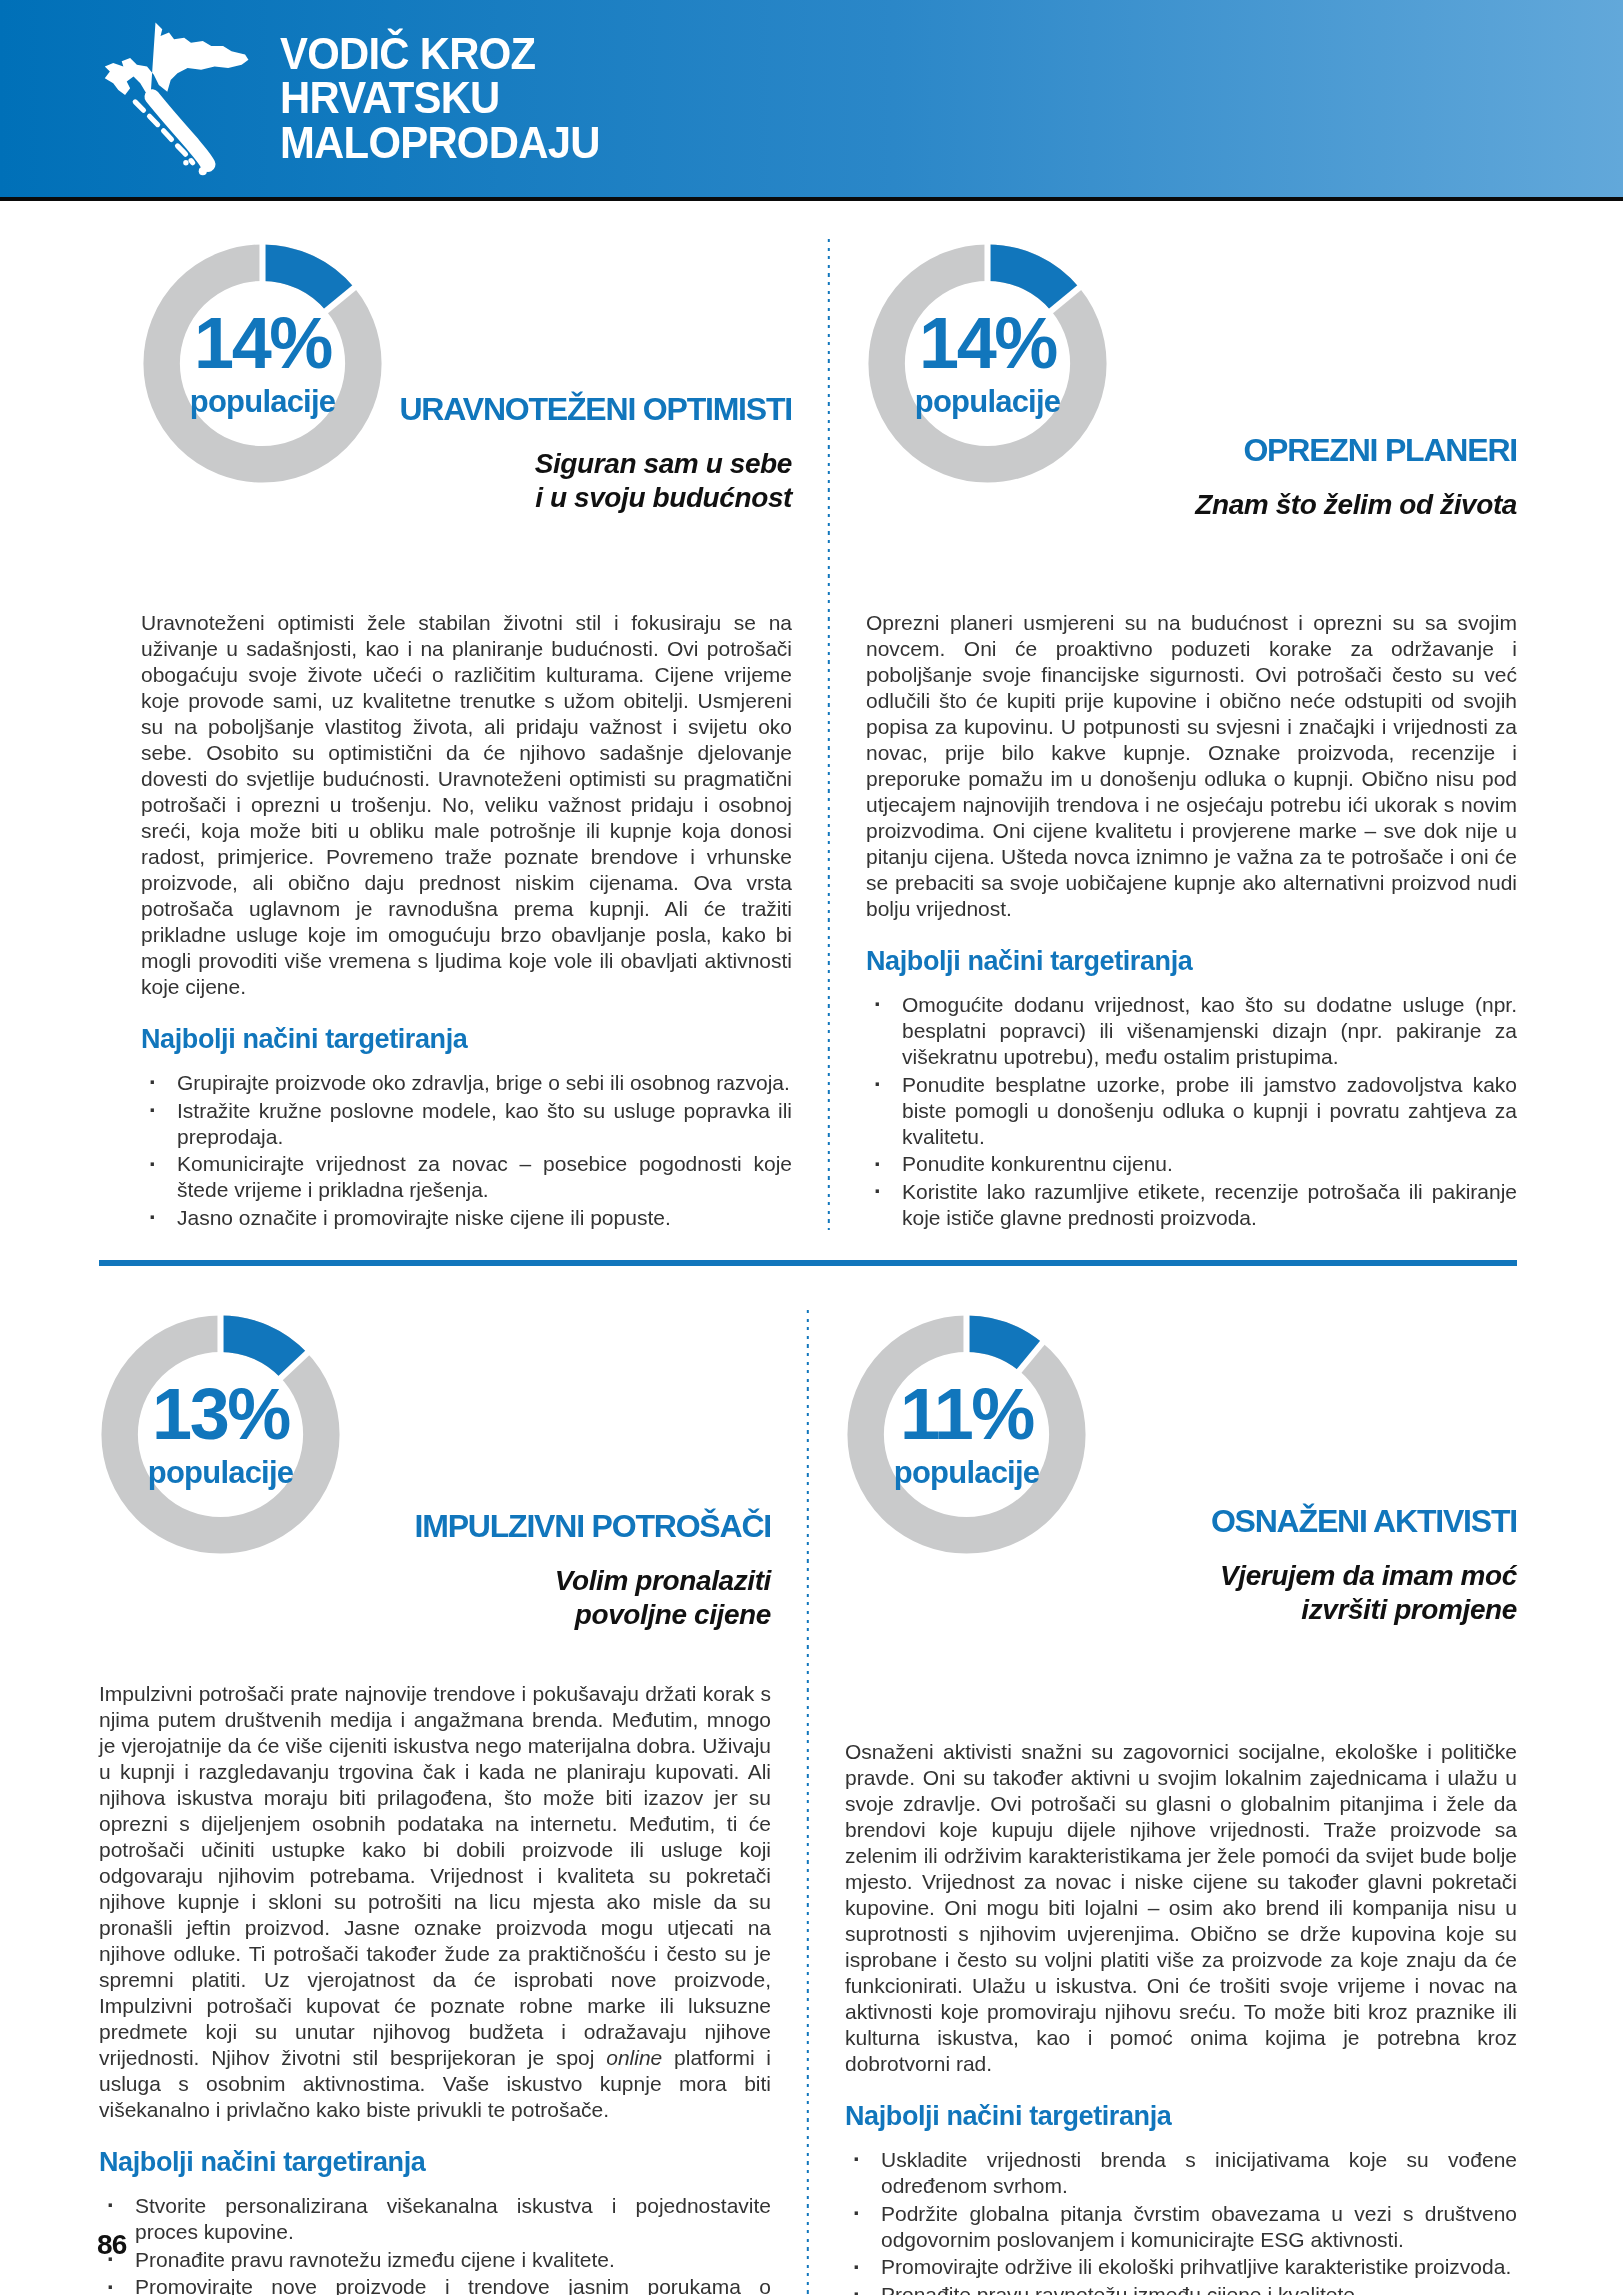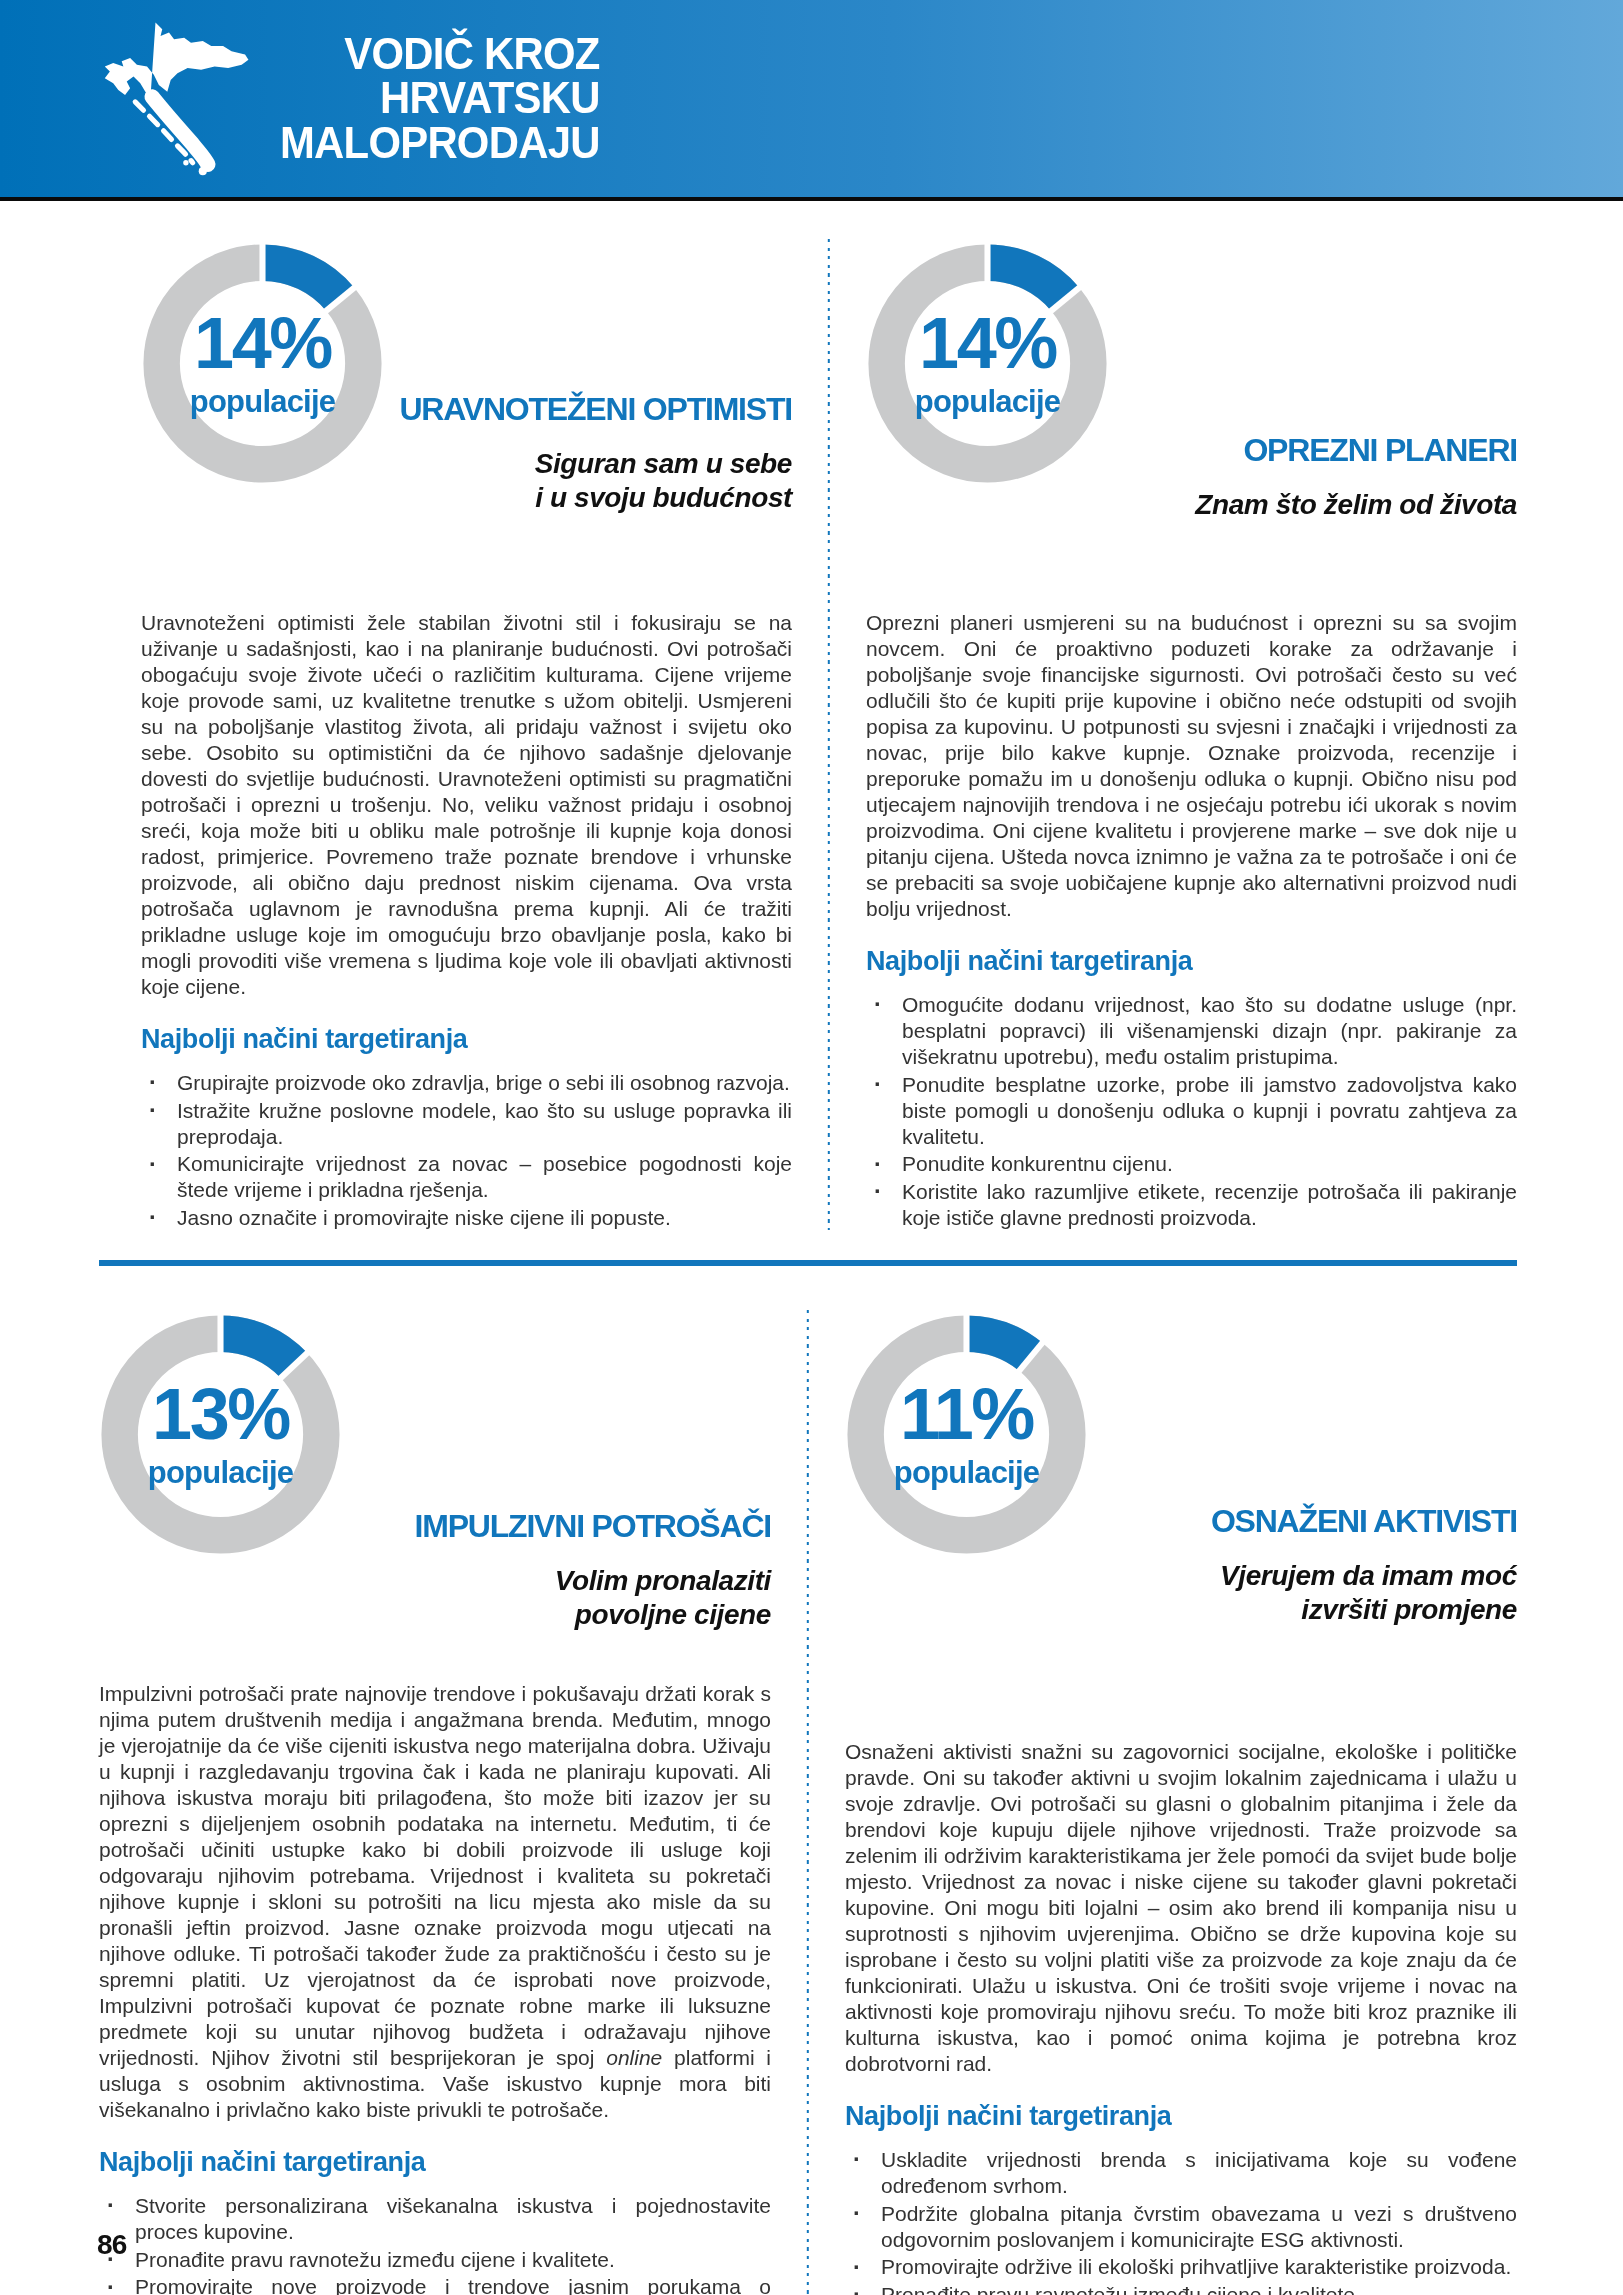--- a/index.html
+++ b/index.html
@@ -11,21 +11,21 @@
   html,body{background:#ffffff;}
   body{font-family:"Liberation Sans","DejaVu Sans",sans-serif;color:var(--ink);}
   .page{
     width:1623px;height:2295px;position:relative;background:#fff;overflow:hidden;
   }
   
   .masthead{
     height:201px;width:100%;
     background:linear-gradient(90deg,#0070b8 0%,#2b87c8 55%,#62a8da 100%);
     border-bottom:4.7px solid #0a0a0a;
-    display:flex;align-items:center;text-align:right;
+    display:flex;align-items:center;
   }
   .logo{display:flex;align-items:center;gap:11px;padding-left:69px;}
   .logo-map{width:200px;height:169px;flex:0 0 auto;}
   .logo-text{
     color:#fff;font-weight:bold;font-size:45px;line-height:0.98;
     letter-spacing:-0.8px;transform:scaleX(0.93);transform-origin:left center;
   }
   
   .content{
     padding:35px 106px 0 99px;

